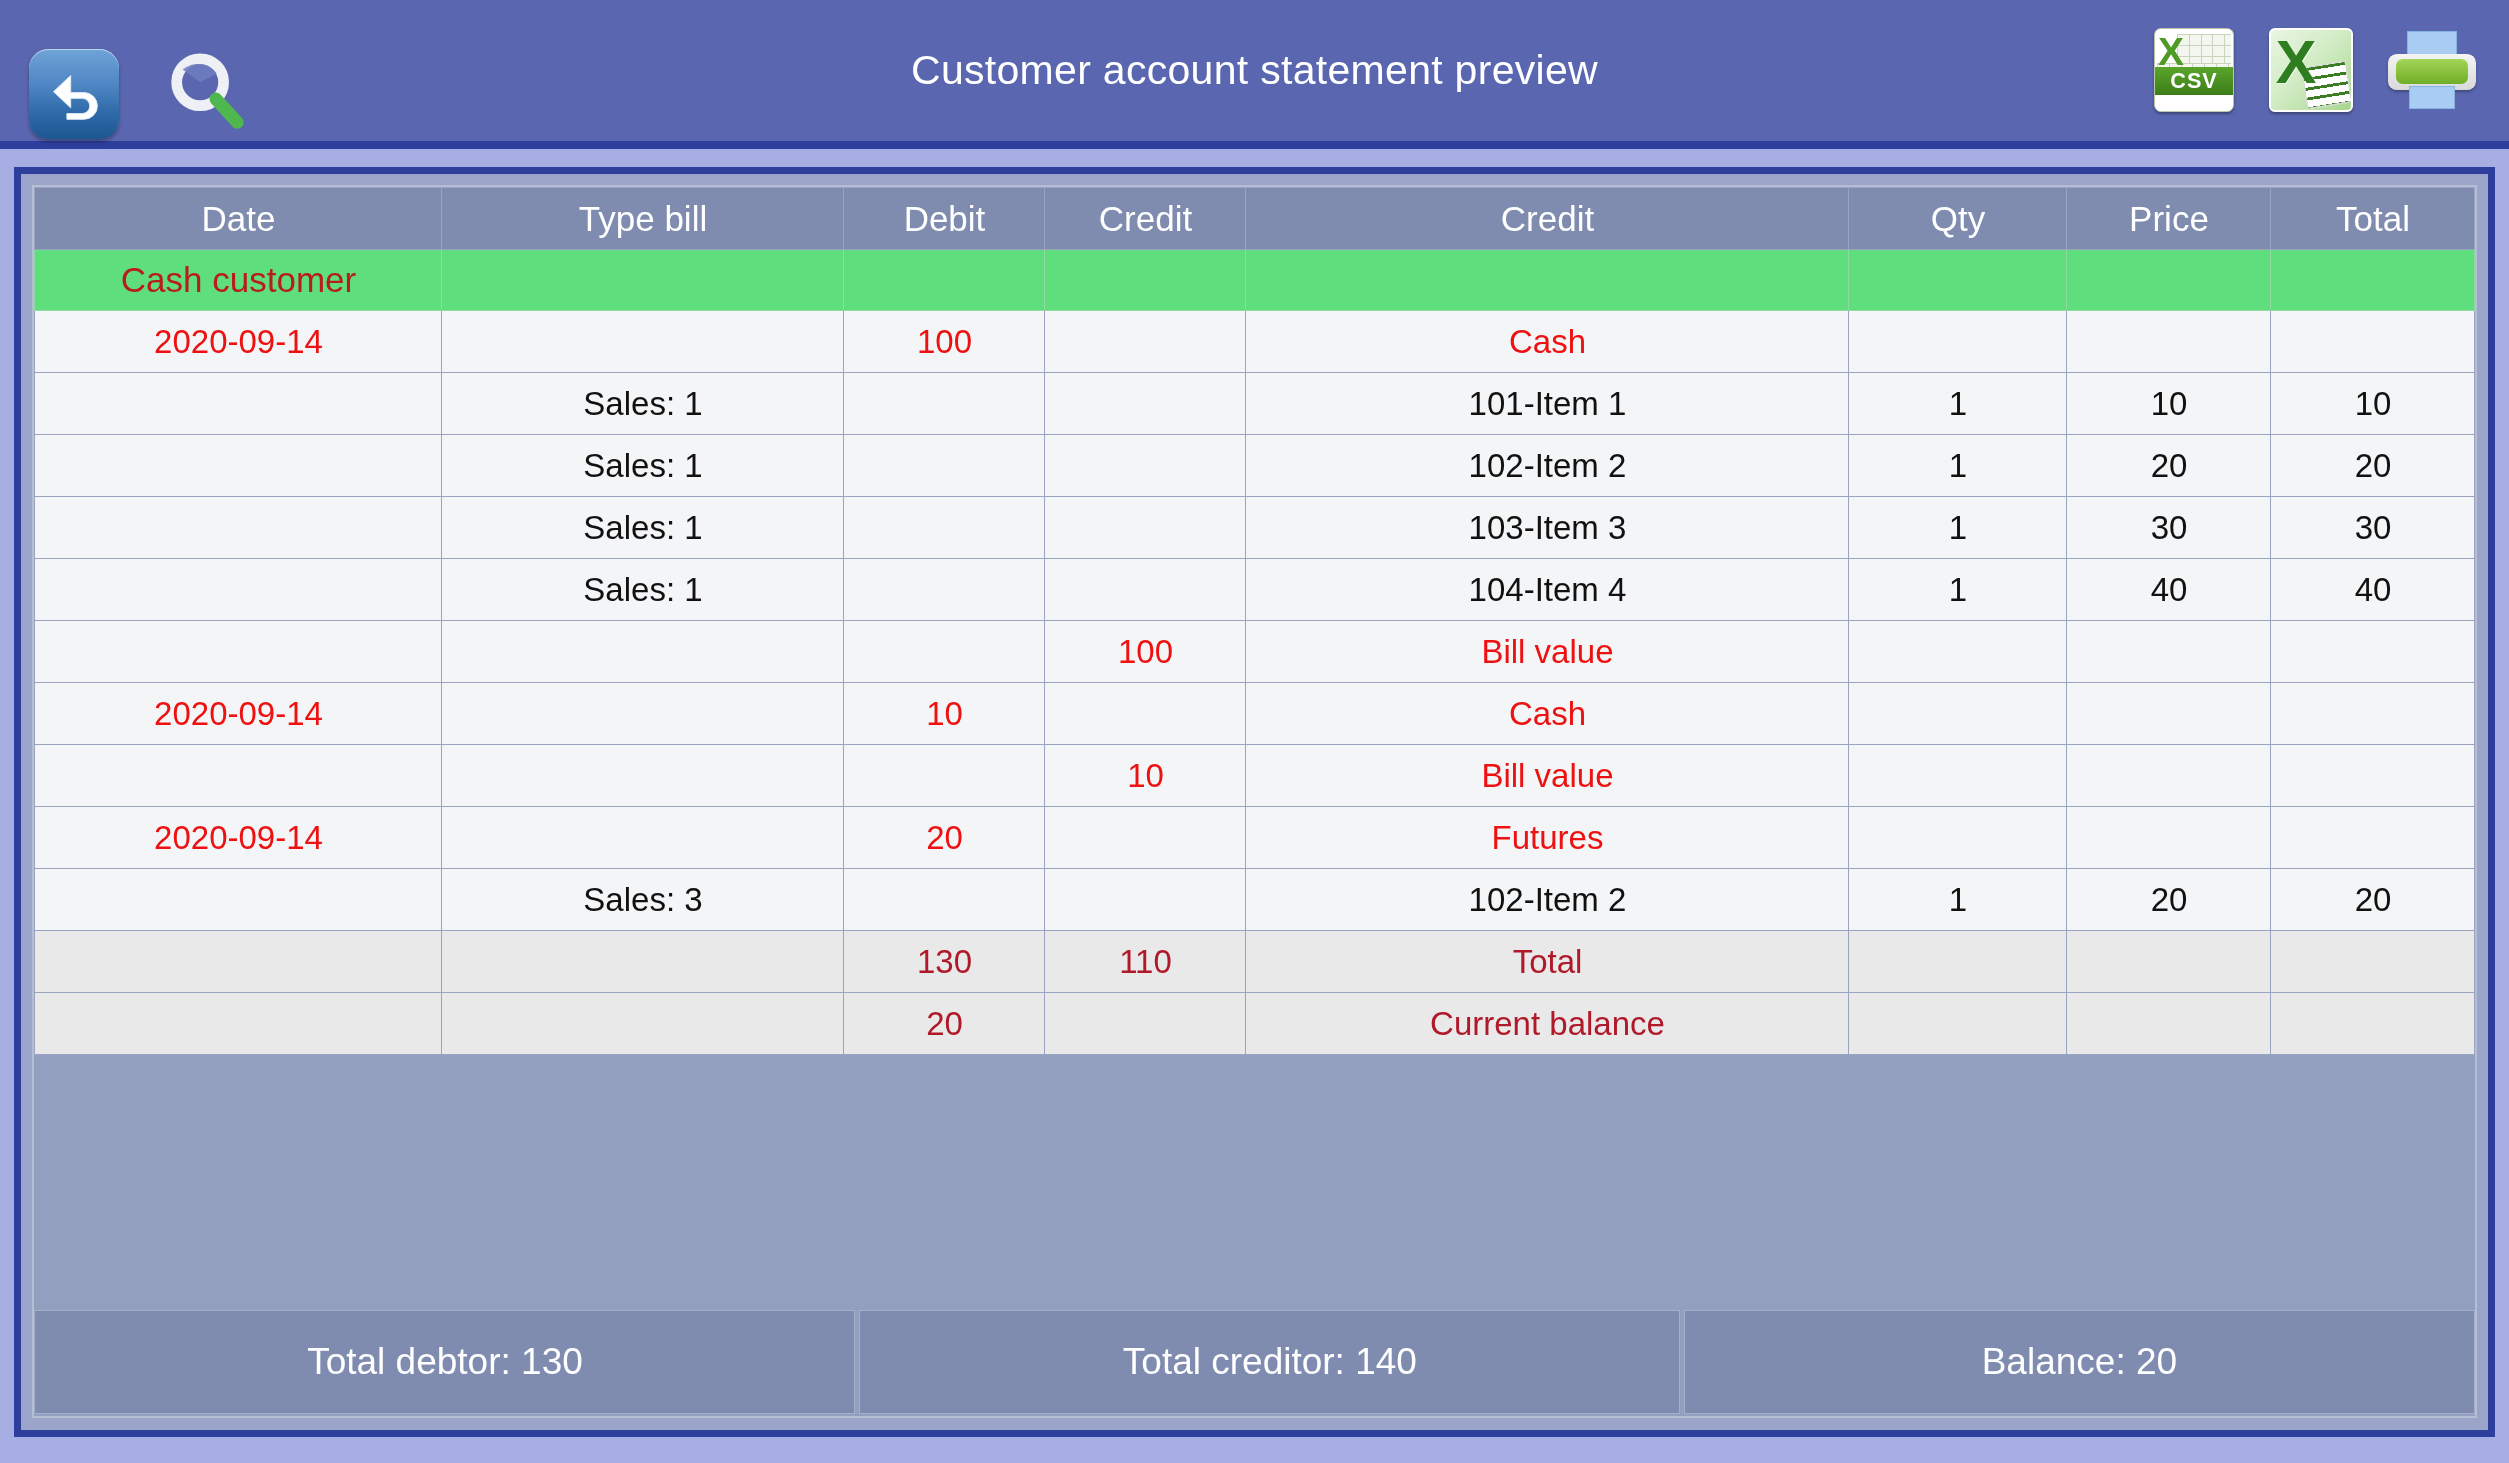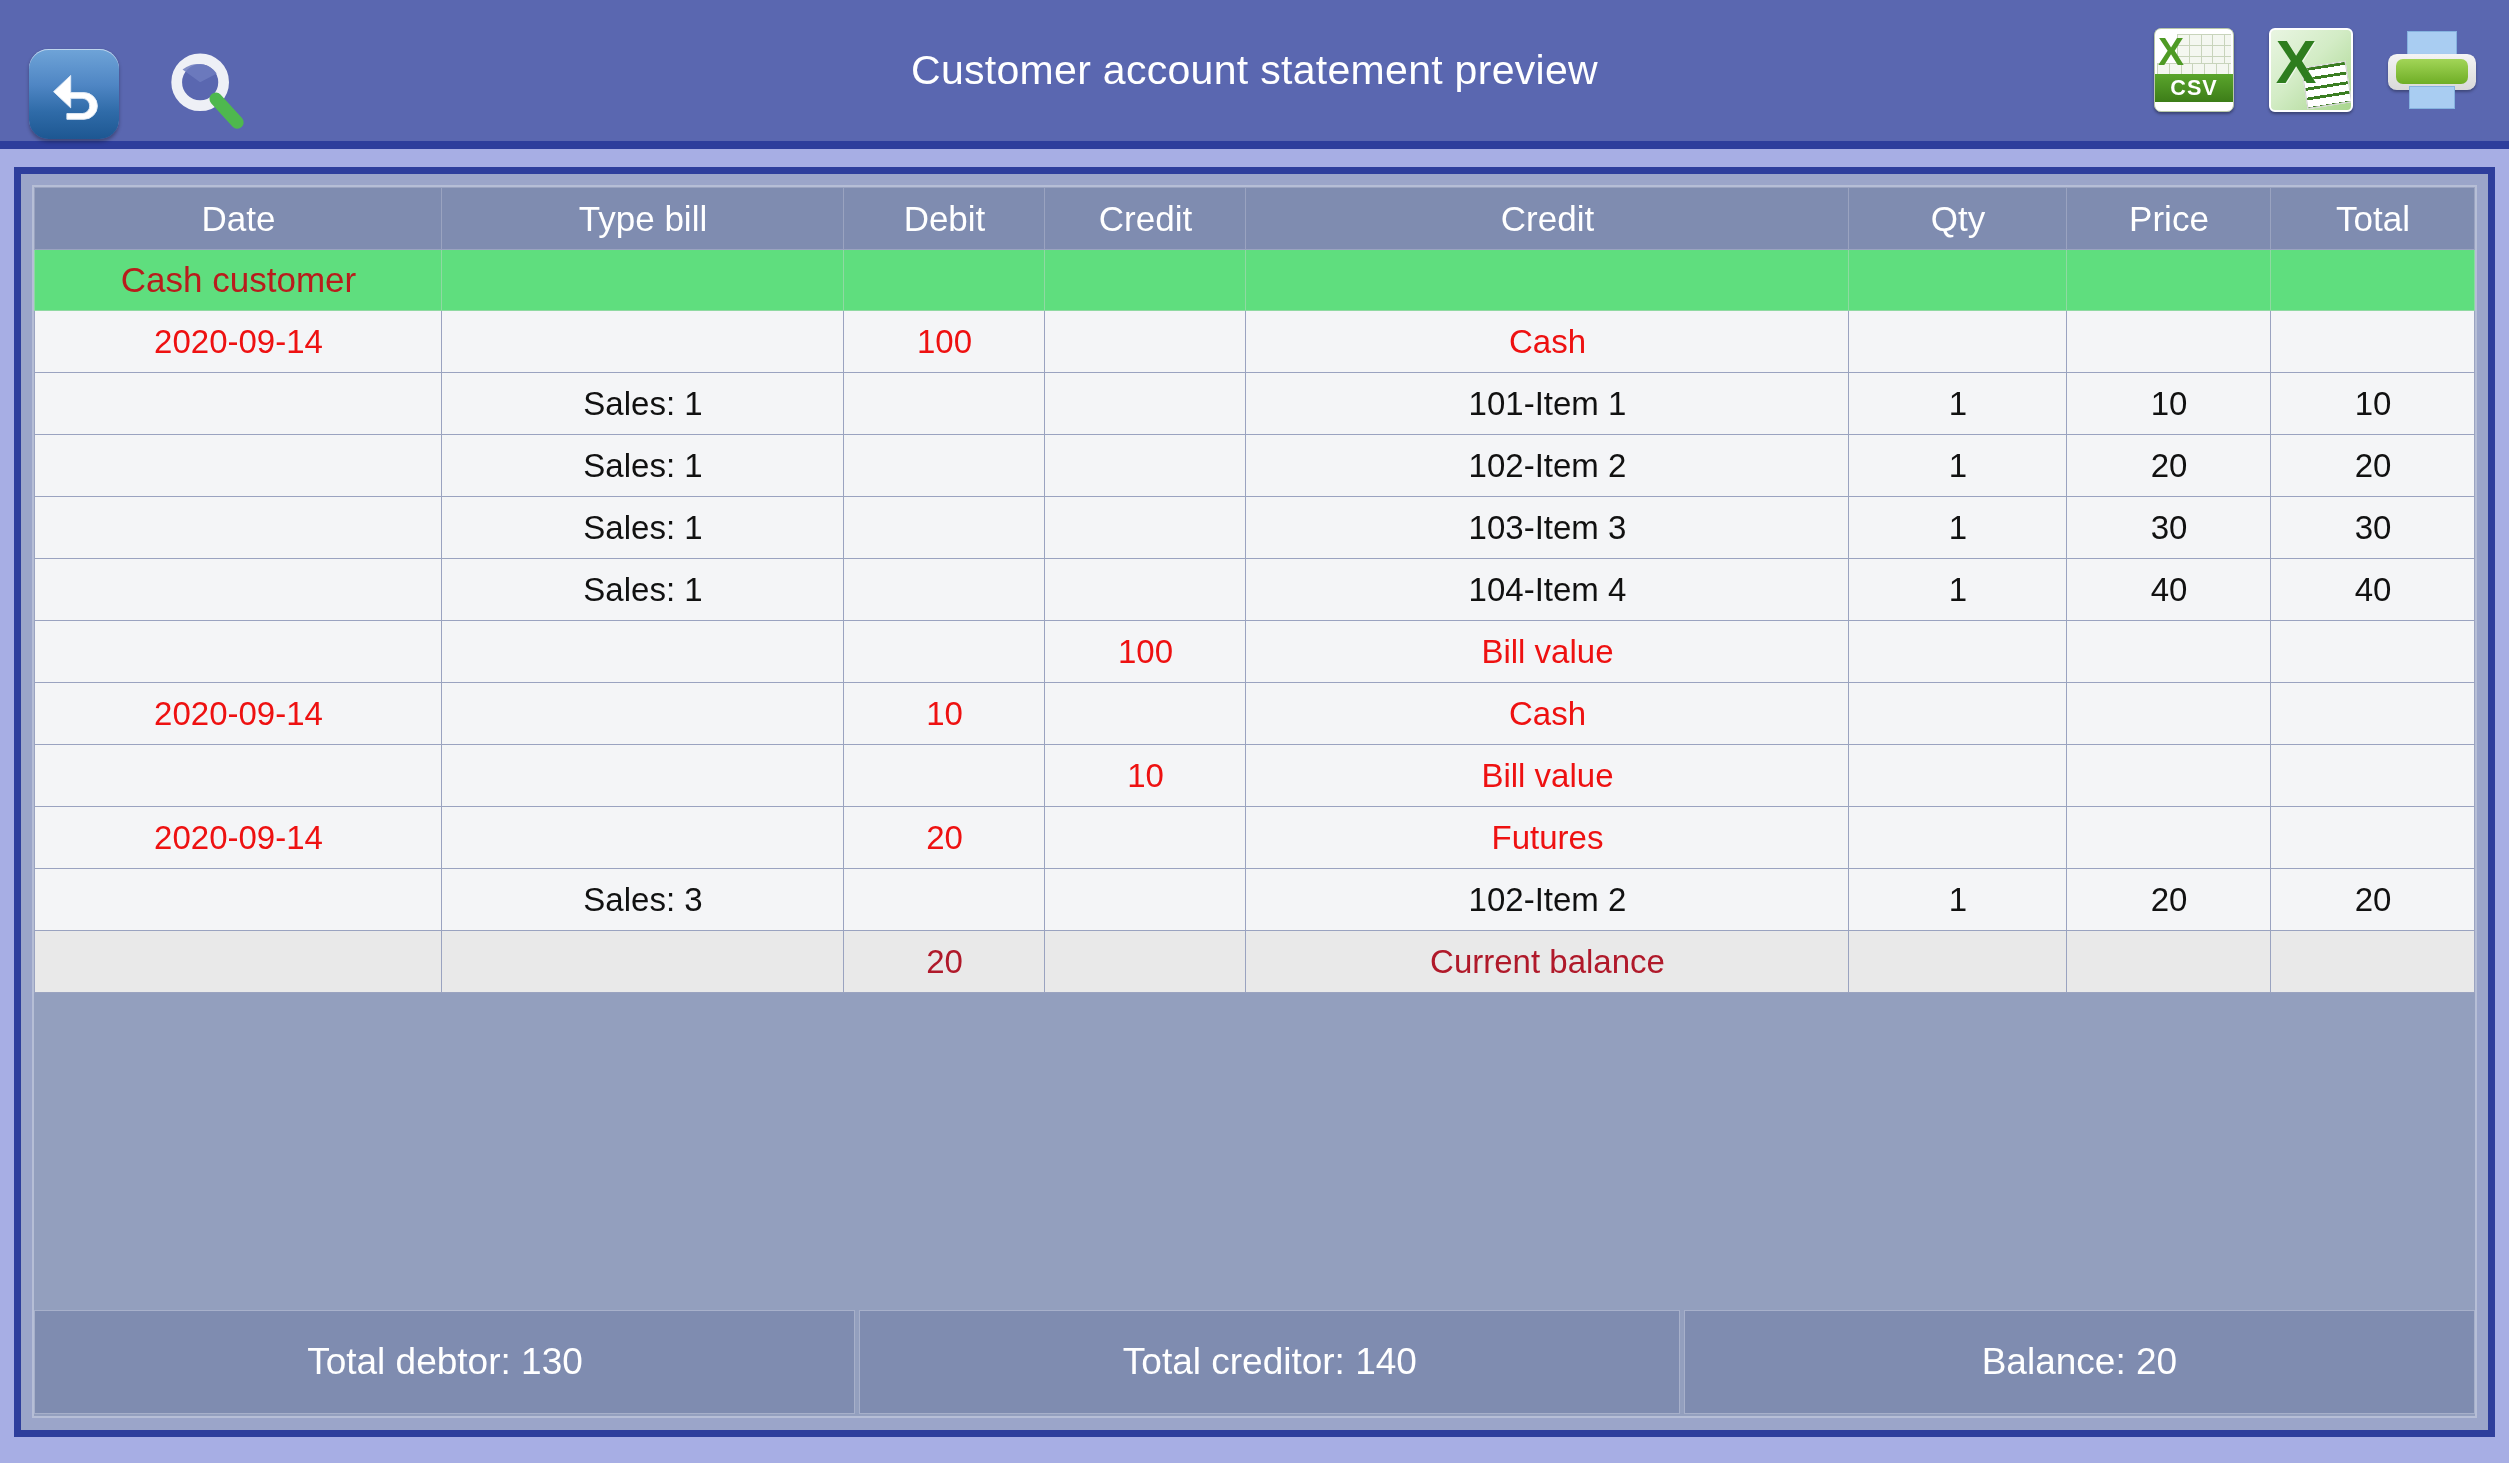--- a/index.html
+++ b/index.html
@@ -85,21 +85,21 @@
       repeating-linear-gradient(to bottom, #c8d4bb 0 1px, transparent 1px 10.8px),
       #f4f7f0;
   }
   .csv-x {
     position: absolute; left: 4%; top: 4%;
     font-size: 39px; font-weight: bold; color: #4e9a24;
     font-family: "Liberation Sans", sans-serif; line-height: 1;
     z-index: 3;
   }
   .csv-band {
-    position: absolute; left: 0; bottom: 9px;
+    position: absolute; left: 0; bottom: 16px;
     width: 100%; height: 34%;
     background: linear-gradient(180deg,#5aa52c,#3d7d18);
     color: #fff; font-size: 21.6px; font-weight: bold;
     display: flex; align-items: center; justify-content: center;
     letter-spacing: 1px;
     z-index: 4;
   }
 
   
   .xls-icon {
@@ -419,20 +419,30 @@
             <td></td>
             <td></td>
             <td>102-Item 2</td>
             <td>1</td>
             <td>20</td>
             <td>20</td>
           </tr>
           <tr class="sum">
             <td></td>
             <td></td>
+            <td>130</td>
+            <td>110</td>
+            <td>Total</td>
+            <td></td>
+            <td></td>
+            <td></td>
+          </tr>
+          <tr class="sum">
+            <td></td>
+            <td></td>
             <td>20</td>
             <td></td>
             <td>Current balance</td>
             <td></td>
             <td></td>
             <td></td>
           </tr>
         </tbody>
     </table>
 

